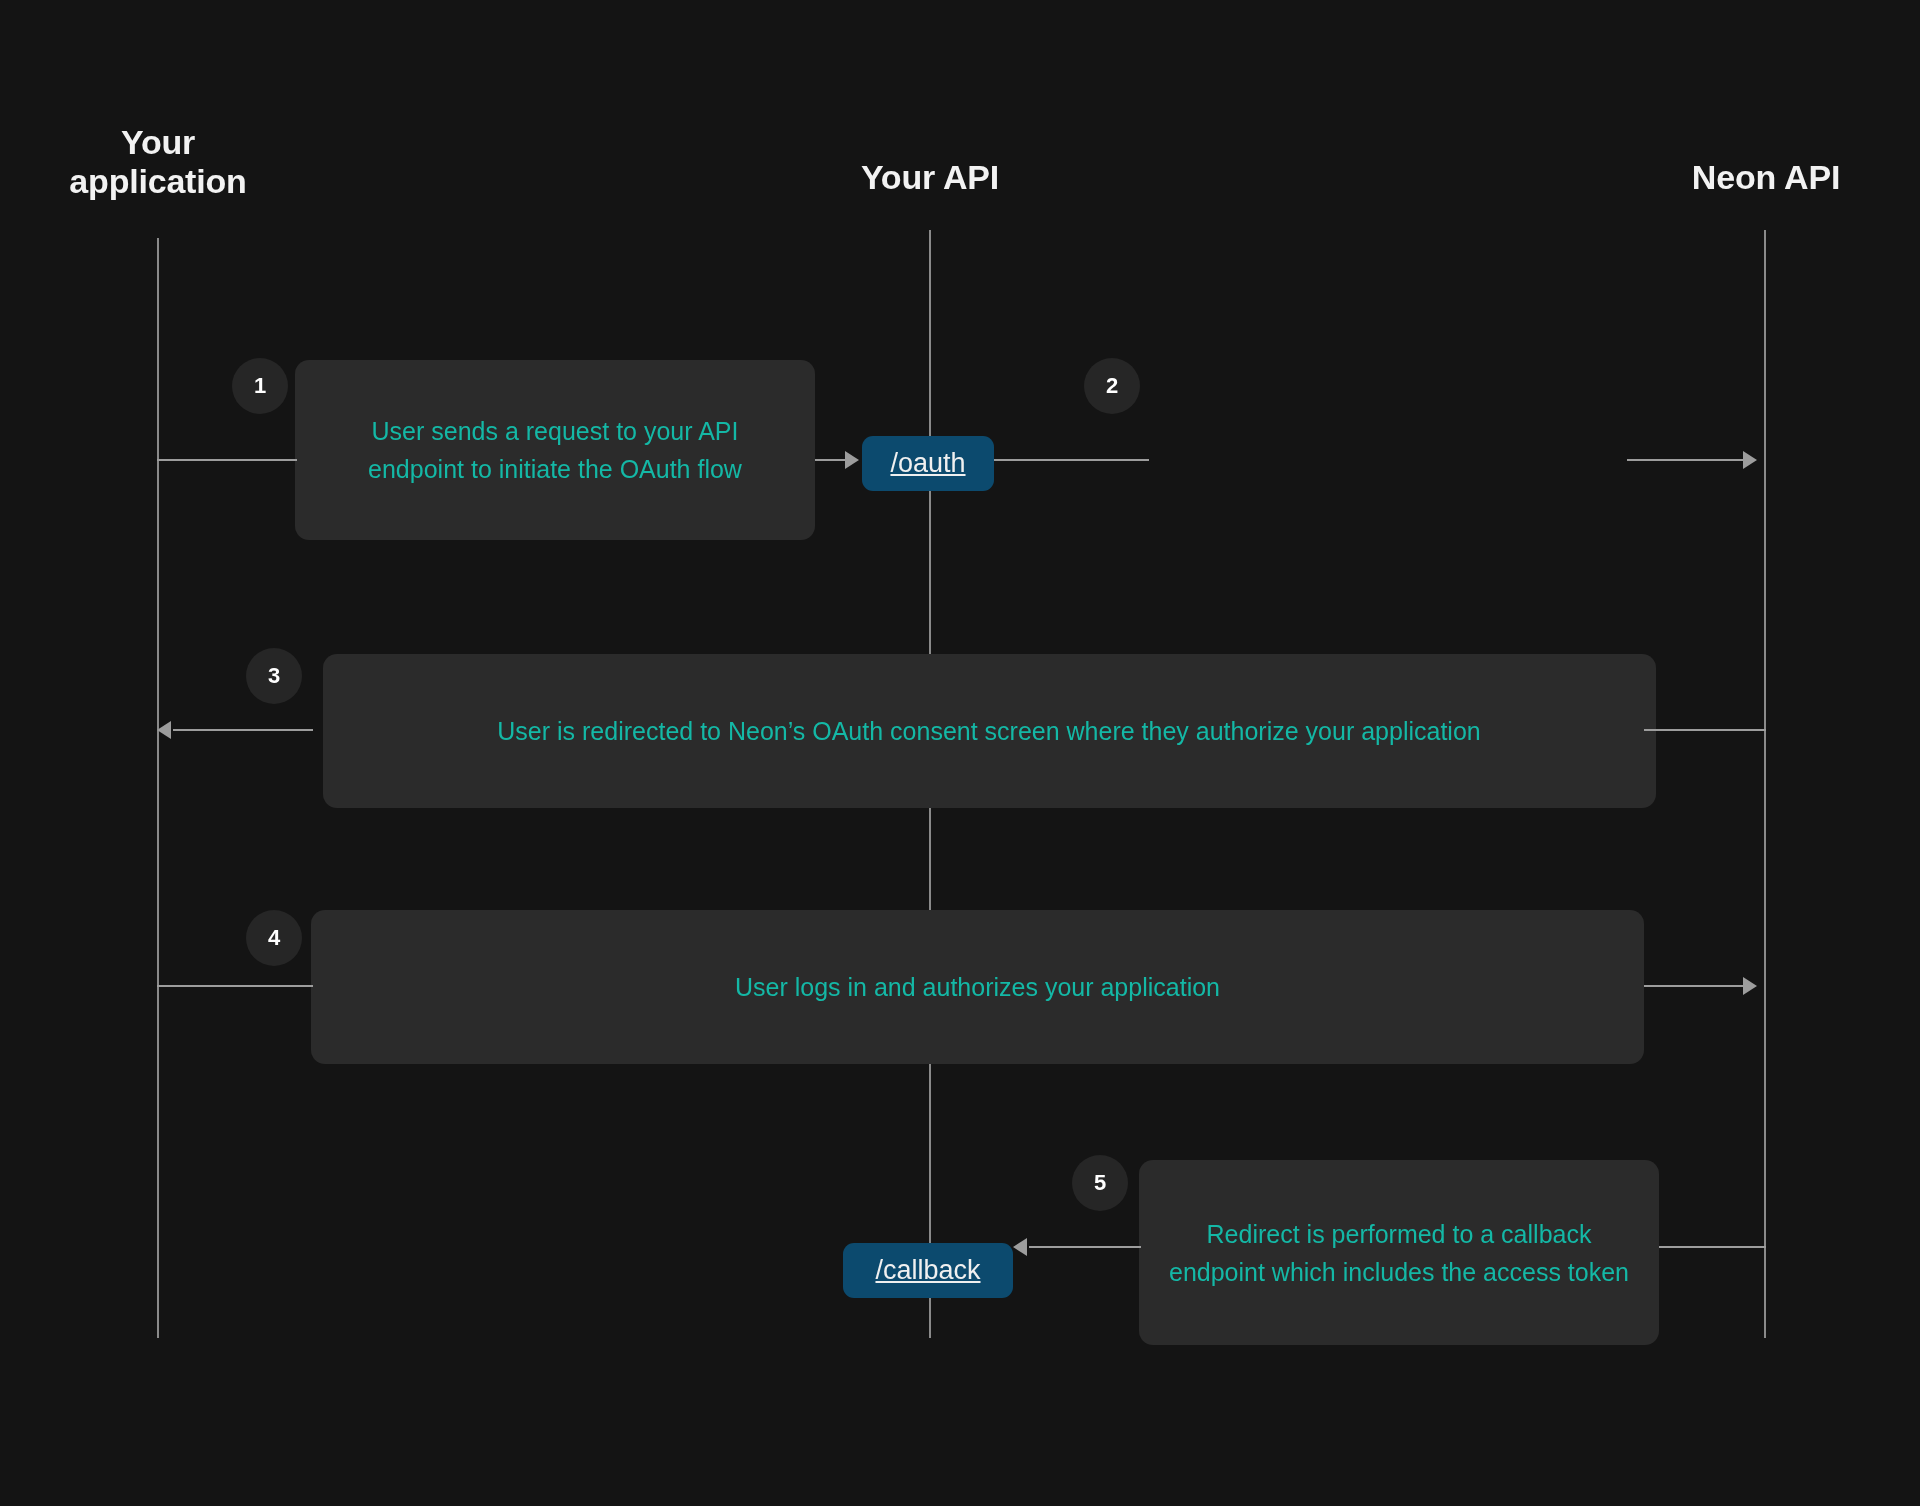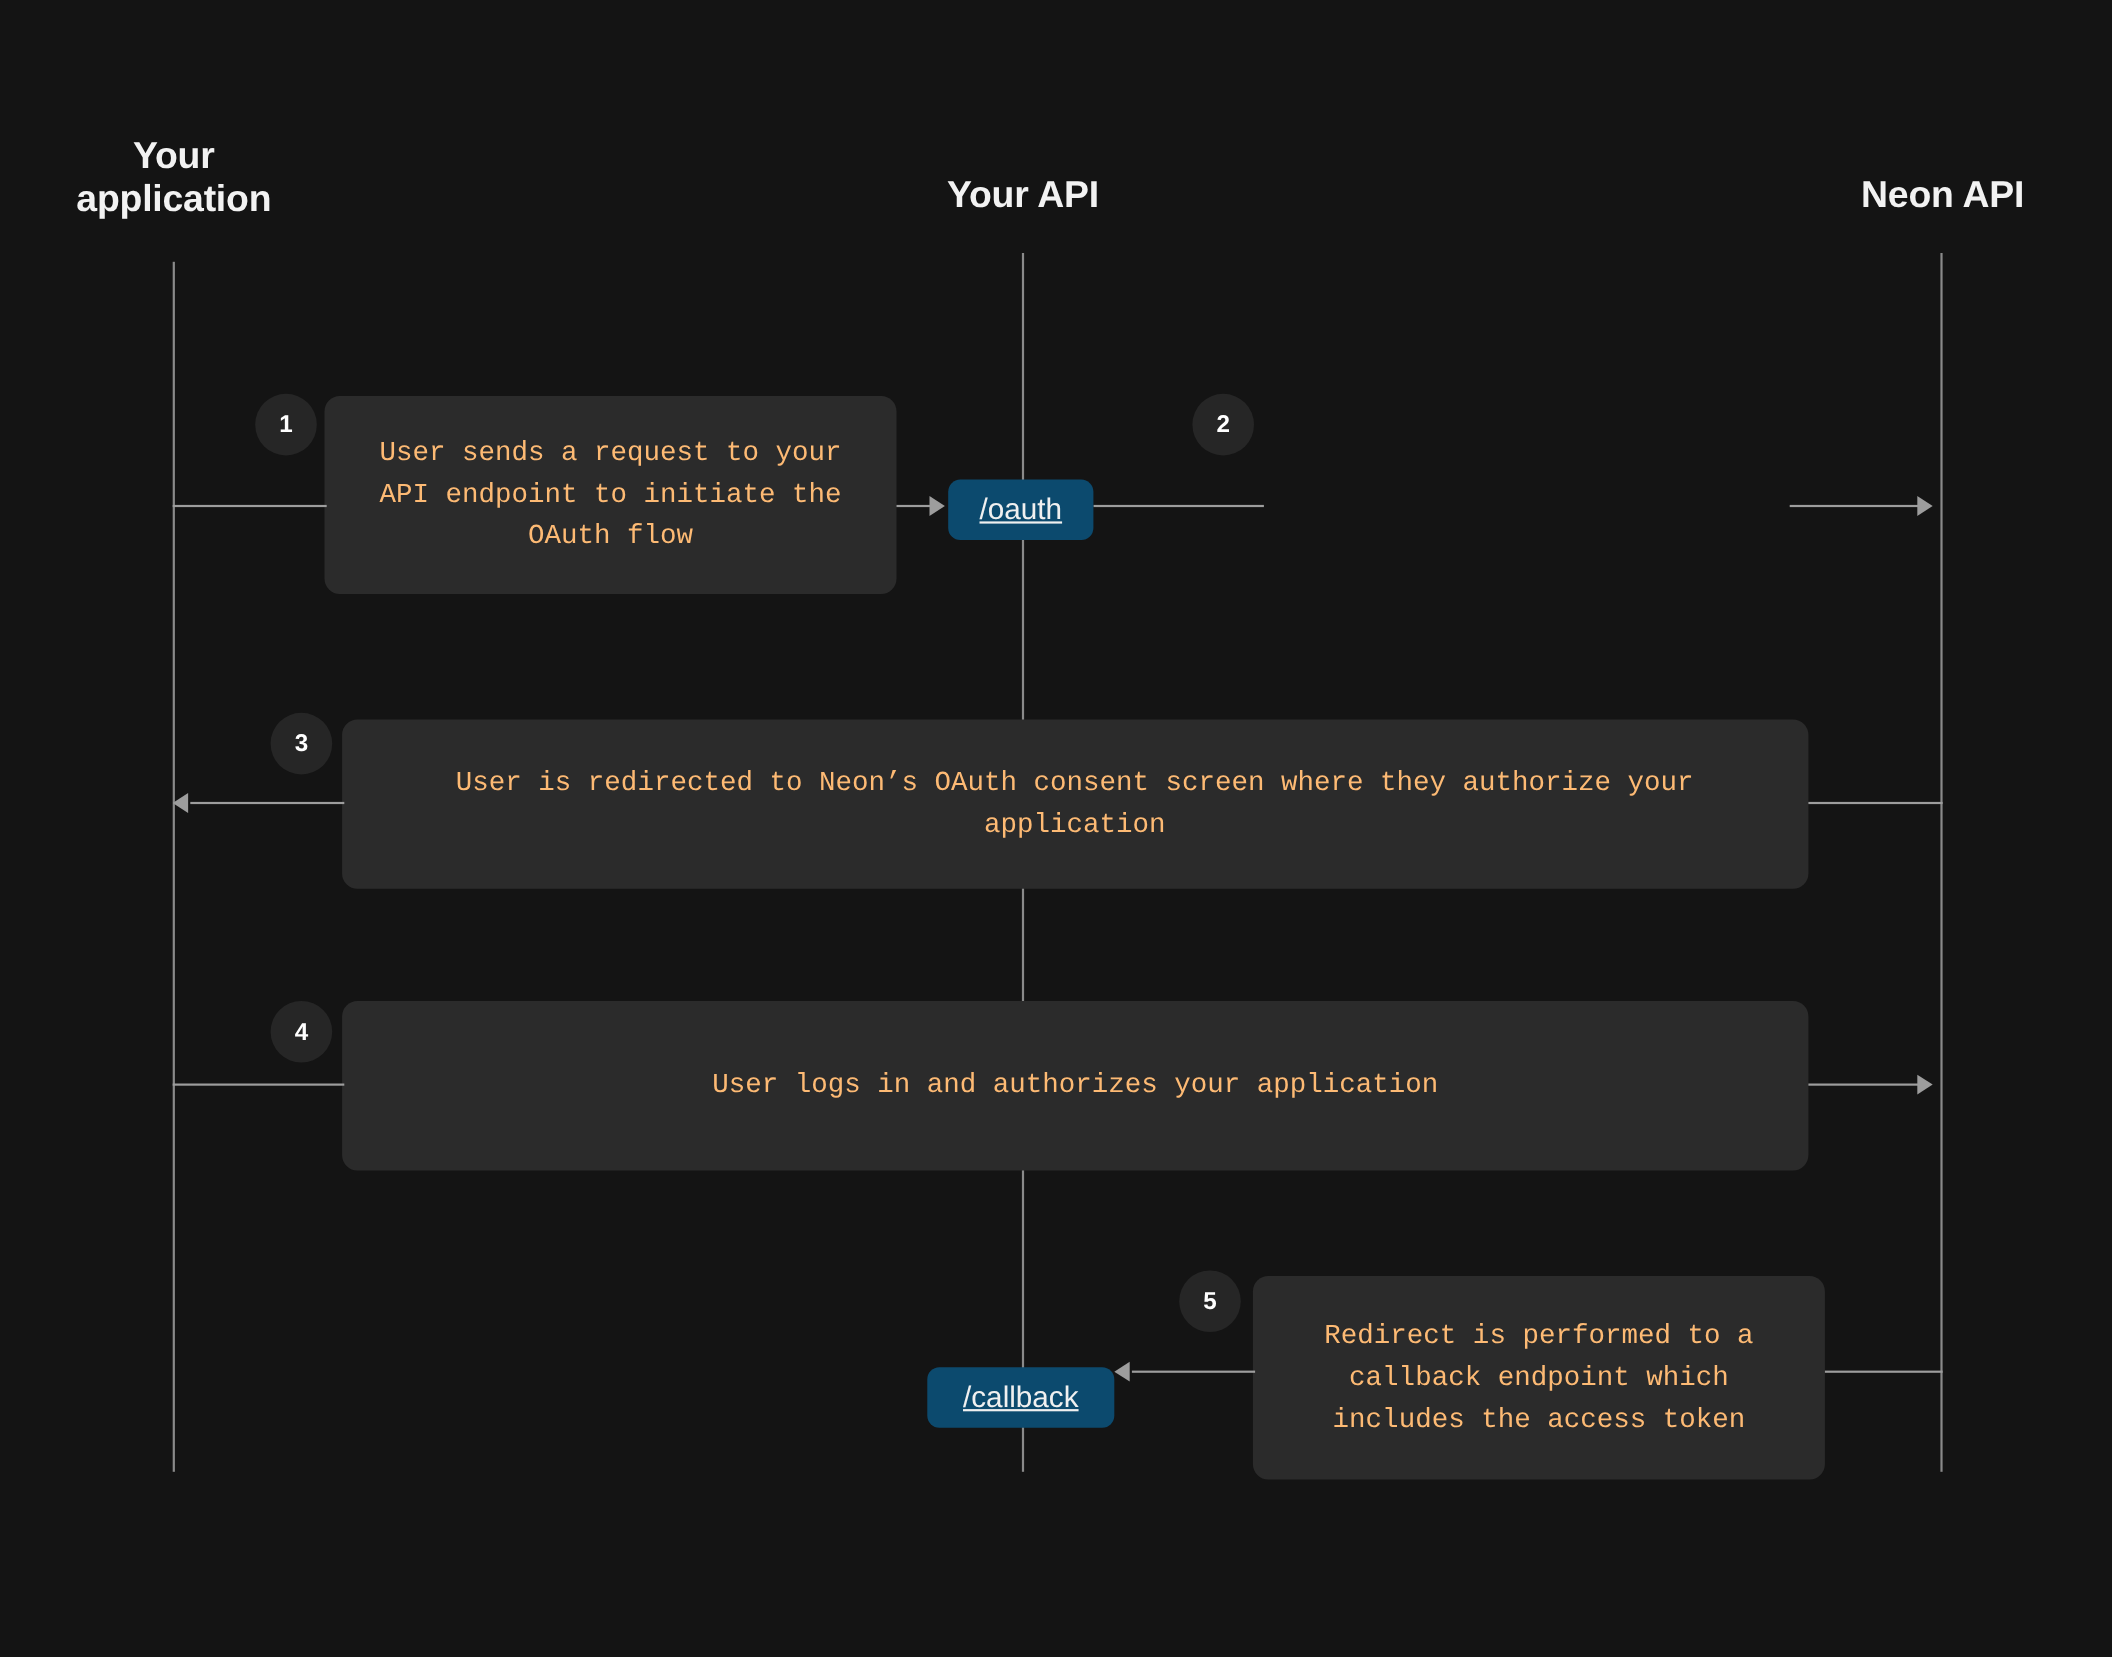--- a/index.html
+++ b/index.html
@@ -44,36 +44,35 @@
   }
   #participant-app  { left: 27px;   top: 123px; width: 262px; }
   #participant-api  { left: 800px;  top: 158px; width: 260px; }
   #participant-neon { left: 1635px; top: 158px; width: 262px; }
 
   
   .msg-box {
     position: absolute;
     background: #2b2b2b;
     border-radius: 14px;
-    color: #fdba74;
+    color: #14b8a6;
     font-size: 25px;
     line-height: 1.52;
     text-align: center;
     display: flex;
     align-items: center;
     justify-content: center;
     box-sizing: border-box;
     padding: 12px 26px;
     white-space: pre-line;
-    font-family: Liberation Mono, monospace;
   }
 
   #msg-box-1 { left: 295px;  top: 360px;  width: 520px; height: 180px; }
   #msg-box-2 { left: 1147px; top: 360px;  width: 480px; height: 176px; }
-  #msg-box-3 { left: 311px;  top: 654px;  width: 1333px; height: 154px; padding-left: 25px; }
+  #msg-box-3 { left: 323px;  top: 654px;  width: 1333px; height: 154px; padding-left: 25px; }
   #msg-box-4 { left: 311px;  top: 910px;  width: 1333px; height: 154px; }
   #msg-box-5 { left: 1139px; top: 1160px; width: 520px; height: 185px; }
 
   
   .step-badge {
     position: absolute;
     width: 56px;
     height: 56px;
     border-radius: 50%;
     background: #262626;

